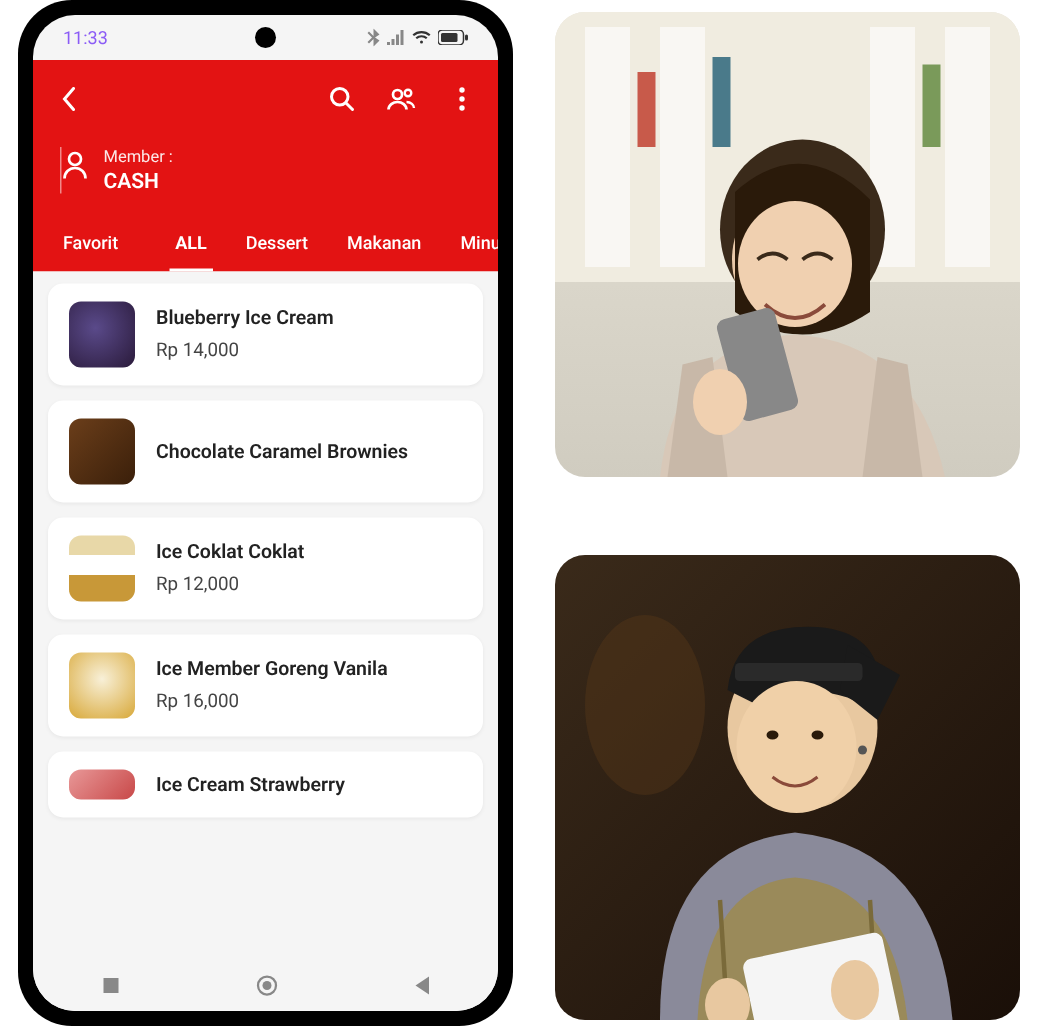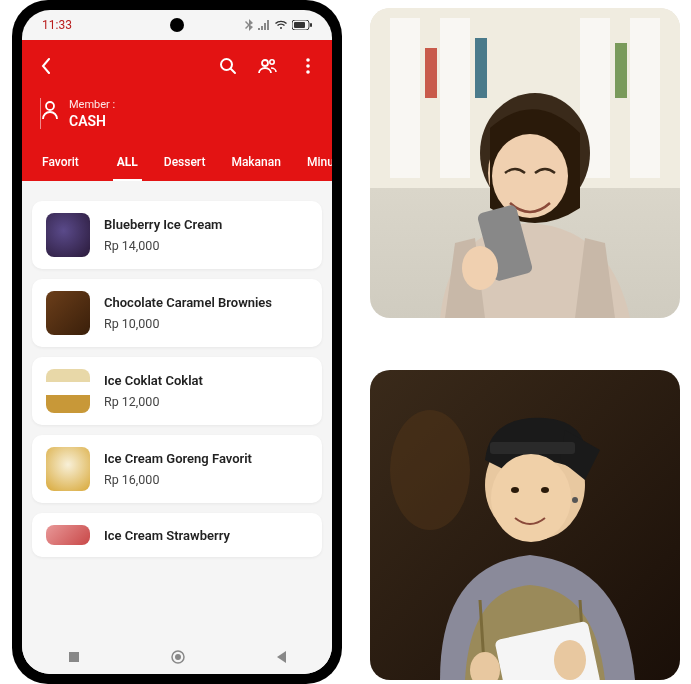--- a/index.html
+++ b/index.html
@@ -41,21 +41,21 @@
     border-radius: 50%;
     z-index: 10;
   }
   .status-bar {
     height: 30px;
     display: flex;
     align-items: center;
     justify-content: space-between;
     padding: 0 20px;
     font-size: 12px;
-    color: #b91c1c;
+    color: #8b5cf6;
   }
   .status-right { display: flex; gap: 4px; align-items: center; }
   .header-red {
     background: #e31313;
     color: #fff;
     padding: 8px 14px 0 14px;
   }
   .top-actions {
     display: flex;
     align-items: center;
@@ -84,21 +84,21 @@
   .tab {
     padding: 8px 4px 10px 4px;
     cursor: pointer;
     border-bottom: 2px solid transparent;
     white-space: nowrap;
   }
   .tab.active { border-bottom: 2px solid #fff; font-weight: 700; margin-left: 12px; }
   .product-list {
     flex: 1;
     overflow: hidden;
-    padding: 20px 10px 0 10px;
+    padding: 8px 10px 0 10px;
     background: #f5f5f5;
   }
   .product-card {
     background: #fff;
     border-radius: 10px;
     margin-bottom: 10px;
     padding: 12px 14px;
     display: flex;
     gap: 14px;
     align-items: center;
@@ -226,34 +226,33 @@
         <div class="product-img" style="background:radial-gradient(circle at 40% 40%, #5a4a8a, #2a1a3a)"></div>
         <div>
           <div class="product-name">Blueberry Ice Cream</div>
           <div class="product-price">Rp 14,000</div>
         </div>
       </div>
       <div class="product-card">
         <div class="product-img" style="background:linear-gradient(135deg,#6b3e1a,#3a1f0a)"></div>
         <div>
           <div class="product-name">Chocolate Caramel Brownies</div>
-          <div class="product-price">Rp 10,000</div>
         </div>
       </div>
       <div class="product-card">
         <div class="product-img" style="background:linear-gradient(180deg,#e8d8a8 30%,#fff 30%,#fff 60%,#c89838 60%)"></div>
         <div>
           <div class="product-name">Ice Coklat Coklat</div>
           <div class="product-price">Rp 12,000</div>
         </div>
       </div>
       <div class="product-card">
         <div class="product-img" style="background:radial-gradient(circle at 50% 40%, #f8f0d8, #d8a838)"></div>
         <div>
-          <div class="product-name">Ice Cream Goreng Favorit</div>
+          <div class="product-name">Ice Member Goreng Vanila</div>
           <div class="product-price">Rp 16,000</div>
         </div>
       </div>
       <div class="product-card" style="margin-bottom:0">
         <div class="product-img" style="background:linear-gradient(135deg,#e89898,#c84848);height:20px"></div>
         <div>
           <div class="product-name">Ice Cream Strawberry</div>
         </div>
       </div>
     </div>

